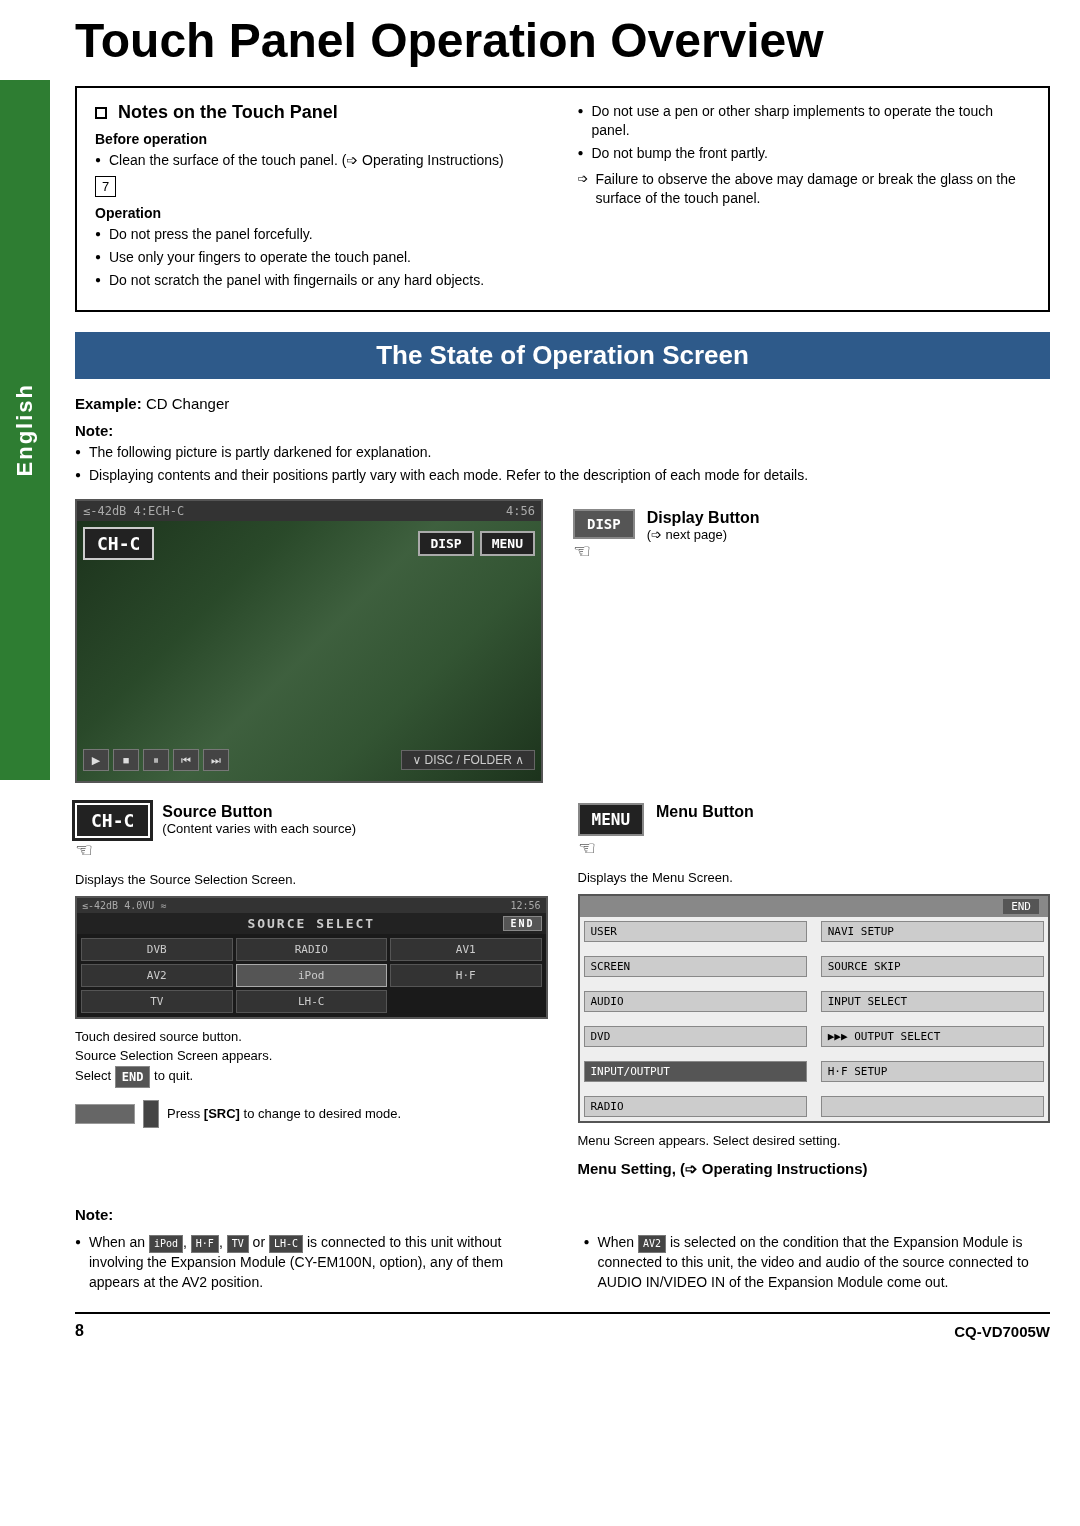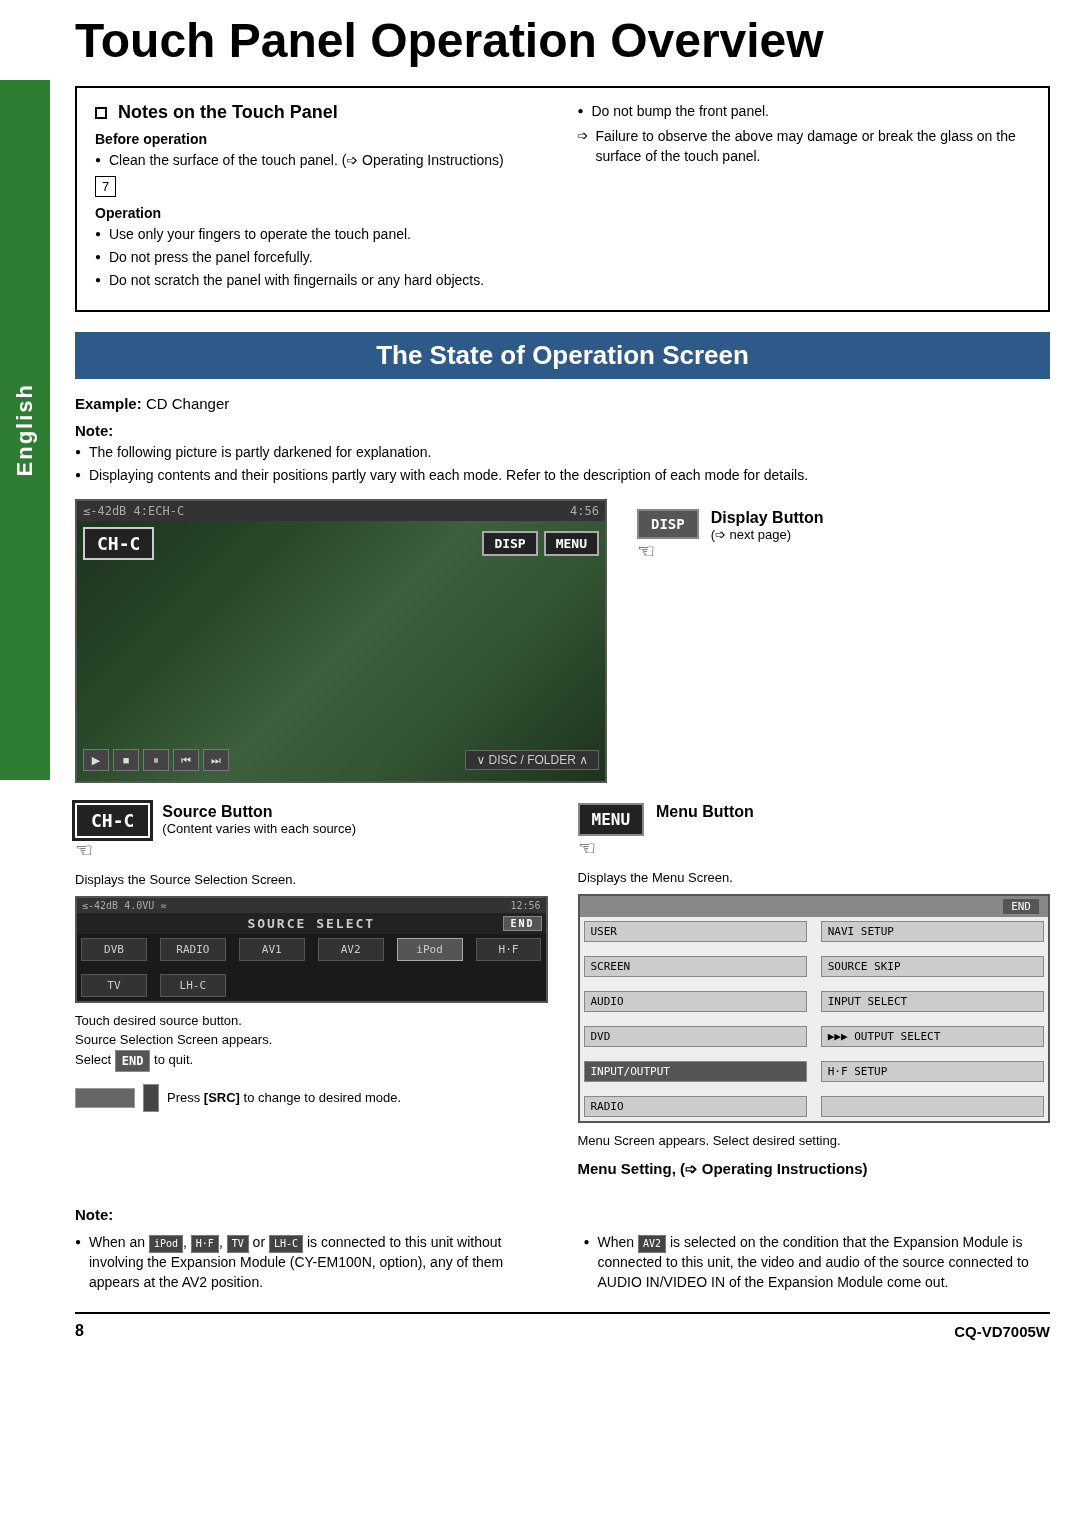--- a/index.html
+++ b/index.html
@@ -161,21 +161,21 @@
     
     .demo-area {
       display: flex;
       gap: 30px;
       margin-bottom: 20px;
       align-items: flex-start;
     }
 
     
     .screen-mockup {
-      width: 532px;
+      width: 468px;
       border: 2px solid #555;
       background: #222;
       flex-shrink: 0;
     }
     .screen-top-bar {
       background: #333;
       padding: 3px 6px;
       display: flex;
       justify-content: space-between;
       align-items: center;
@@ -368,22 +368,22 @@
       right: 4px;
       background: #555;
       color: #fff;
       border: 1px solid #888;
       padding: 1px 6px;
       font-size: 10px;
       font-family: monospace;
     }
     .mini-source-grid {
       display: grid;
-      grid-template-columns: repeat(6, 1fr);
-      gap: 13px;
+      grid-template-columns: repeat(3, 1fr);
+      gap: 3px;
       padding: 4px;
       background: #1a1a1a;
     }
     .mini-src-btn {
       background: #333;
       color: #ccc;
       border: 1px solid #555;
       text-align: center;
       padding: 4px 2px;
       font-size: 11px;
@@ -520,28 +520,29 @@
         </div>
         <div class="section-label">Before operation</div>
         <ul class="bullet-list">
           <li>Clean the surface of the touch panel. (➩ Operating Instructions)</li>
         </ul>
         <div style="margin-bottom:4px;">
           <span class="page-num-badge">7</span>
         </div>
         <div class="section-label">Operation</div>
         <ul class="bullet-list">
+          <li>Do not press the panel forcefully.</li>
           <li>Use only your fingers to operate the touch panel.</li>
-          <li>Do not press the panel forcefully.</li>
           <li>Do not scratch the panel with fingernails or any hard objects.</li>
         </ul>
       </div>
       <div class="notes-right">
         <ul class="bullet-list">
-          <li>Do not bump the front panel.</li>
+          <li>Do not use a pen or other sharp implements to operate the touch panel.</li>
+          <li>Do not bump the front partly.</li>
         </ul>
         <div class="arrow-bullet">Failure to observe the above may damage or break the glass on the surface of the touch panel.</div>
       </div>
     </div>
 
     <div class="section-banner">The State of Operation Screen</div>
 
     <div class="example-text">
       <span class="example-bold">Example:</span>
       <span>CD Changer</span>

